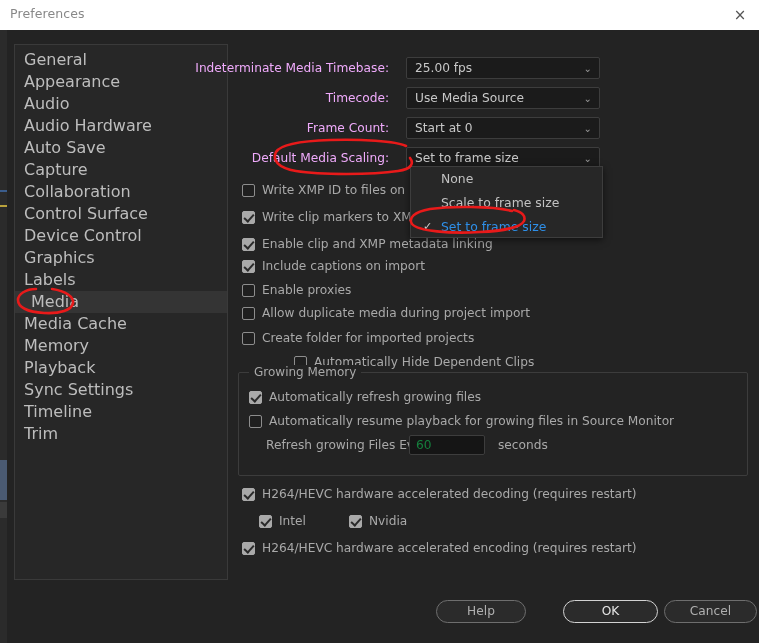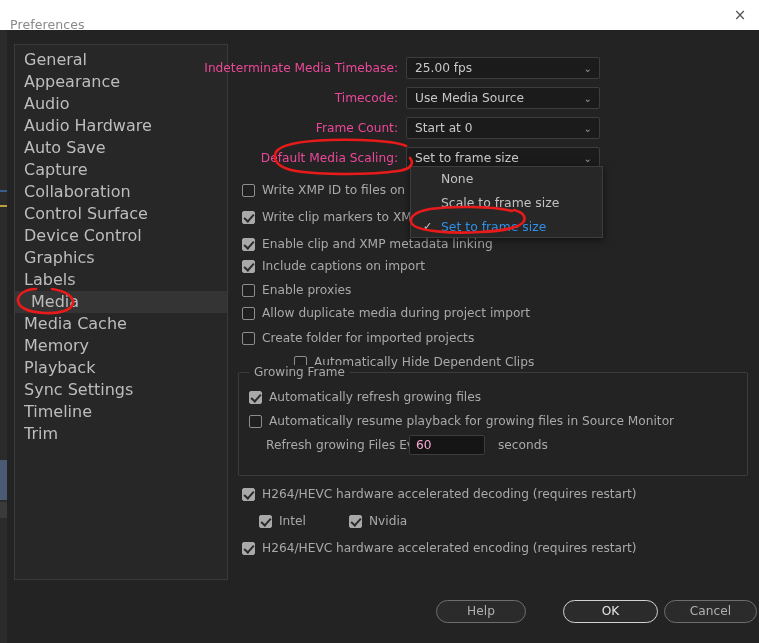--- a/index.html
+++ b/index.html
@@ -29,21 +29,21 @@
   .edge-seg-sel    { top: 430px; height: 40px; background:#4a5a72; }
   .edge-seg-sel2   { top: 472px; height: 16px; background:#3a3a3a; }
 
   
   .titlebar {
     position: absolute; left: 0; top: 0;
     width: 759px; height: 30px;
     background: #ffffff;
   }
   .titlebar .title {
-    position: absolute; left: 10px; top: 17px;
+    position: absolute; left: 10px; top: 6px;
     font-size: 12.5px; color: #888888;
     letter-spacing: .1px;
   }
   .titlebar .close {
     position: absolute; right: 8px; top: 4px;
     width: 22px; height: 22px;
     font-size: 15px; color: #555555;
     line-height: 22px; text-align: center;
     cursor: pointer; font-family: "DejaVu Sans", sans-serif;
   }
@@ -68,22 +68,22 @@
   
   .pane {
     position: absolute; left: 238px; top: 44px;
     width: 510px; height: 536px;
   }
 
   
   .row-sel { position: absolute; height: 22px; }
   .row-sel .lab {
     position: absolute; right: 100%; top: 0;
-    margin-right: 8px;
-    line-height: 22px; font-size: 12.2px; color: #ec4899;
+    margin-right: 17px;
+    line-height: 22px; font-size: 12.2px; color: #f0abfc;
     white-space: nowrap;
   }
   .select {
     position: relative;
     width: 194px; height: 22px;
     background: #1b1b1b;
     border: 1px solid #3d3d3d;
     border-radius: 2px;
     font-size: 12.2px; color: #c8c8c8;
     line-height: 20px; padding-left: 8px;
@@ -158,21 +158,21 @@
     background: #232323;
     padding: 0 5px;
     font-size: 12px; color: #a9a9a9;
   }
   .num-input {
     position: absolute;
     width: 76px; height: 20px;
     background: #151515;
     border: 1px solid #3d3d3d;
     border-radius: 2px;
-    color: #f9a8d4; font-size: 12.2px;
+    color: #15803d; font-size: 12.2px;
     line-height: 18px; padding-left: 6px;
     cursor: text;
   }
   .plain-lab {
     position: absolute;
     font-size: 12.2px; color: #a9a9a9;
     line-height: 20px; white-space: nowrap;
   }
 
   
@@ -259,21 +259,21 @@
         <div class="cb-row" style="left: 4px; top: 163px;"><span class="box on"></span><span>Write clip markers to XMP</span></div>
         <div class="cb-row" style="left: 4px; top: 190px;"><span class="box on"></span><span>Enable clip and XMP metadata linking</span></div>
         <div class="cb-row" style="left: 4px; top: 212px;"><span class="box on"></span><span>Include captions on import</span></div>
         <div class="cb-row" style="left: 4px; top: 236px;"><span class="box"></span><span>Enable proxies</span></div>
         <div class="cb-row" style="left: 4px; top: 259px;"><span class="box"></span><span>Allow duplicate media during project import</span></div>
         <div class="cb-row" style="left: 4px; top: 284px;"><span class="box"></span><span>Create folder for imported projects</span></div>
         <div class="cb-row" style="left: 12px; top: 308px; padding-left: 44px;"><span class="box"></span><span>Automatically Hide Dependent Clips</span></div>
       </div>
 
     <div class="group">
-      <div class="group-title">Growing Frame</div>
+      <div class="group-title">Growing Memory</div>
 
       <div class="cb-row" style="left:10px; top:14px;">
         <span class="box on"></span><span>Automatically refresh growing files</span>
       </div>
 
       <div class="cb-row" style="left:10px; top:38px;text-align:center;">
         <span class="box"></span><span>Automatically resume playback for growing files in Source Monitor</span>
       </div>
 
       <div class="plain-lab" style="left:27px; top:62px;">Refresh growing Files Every</div>

